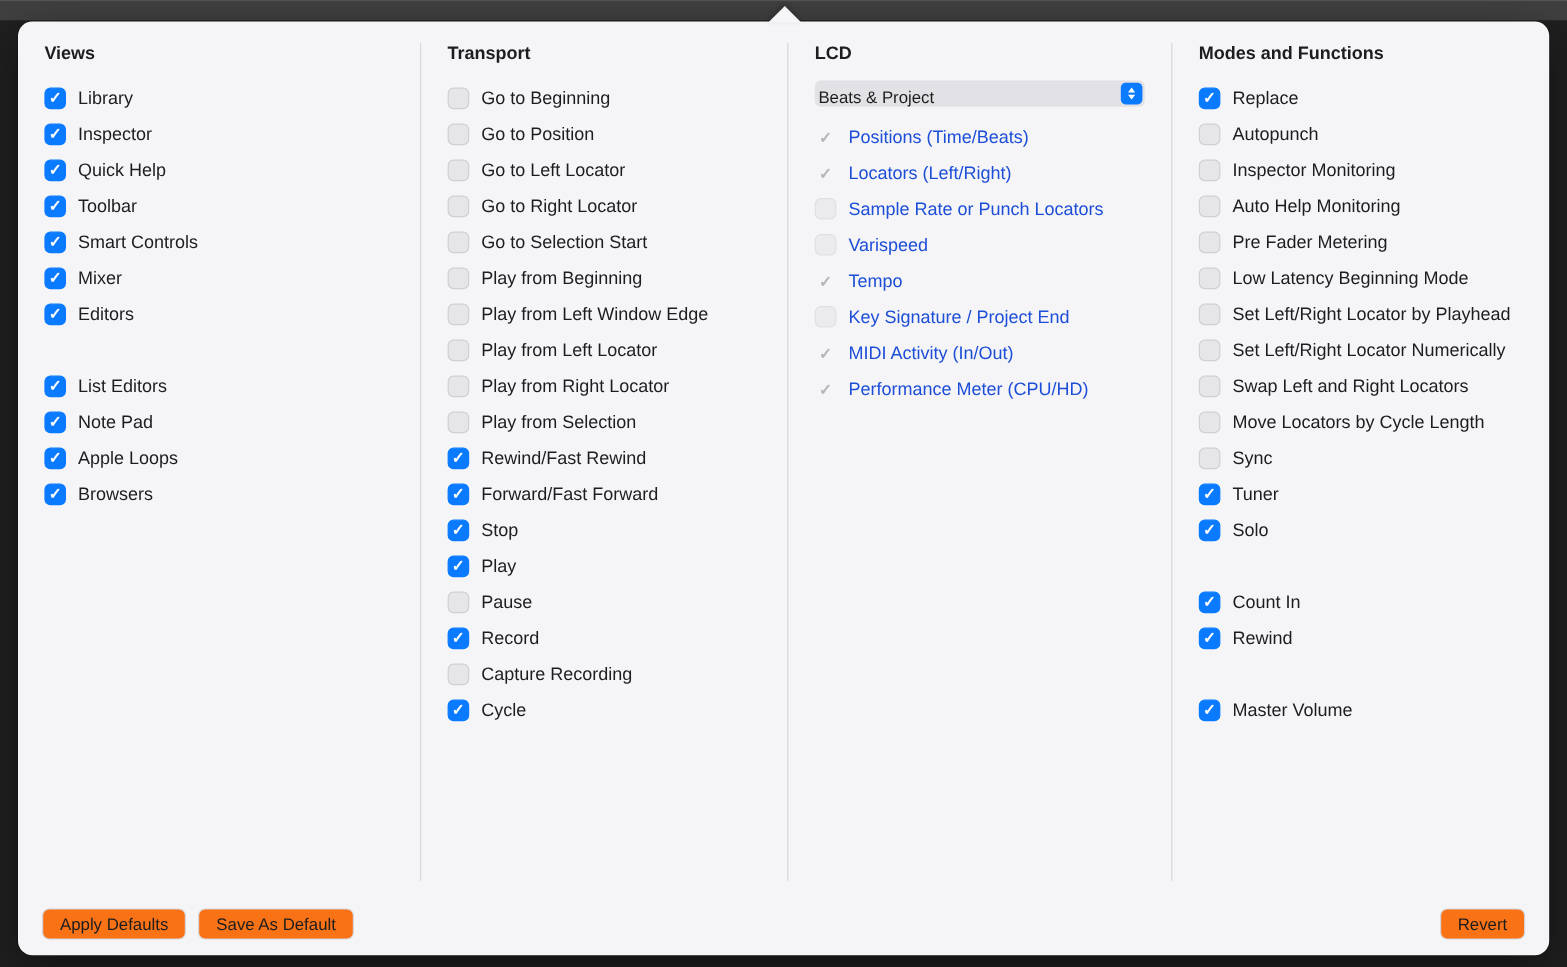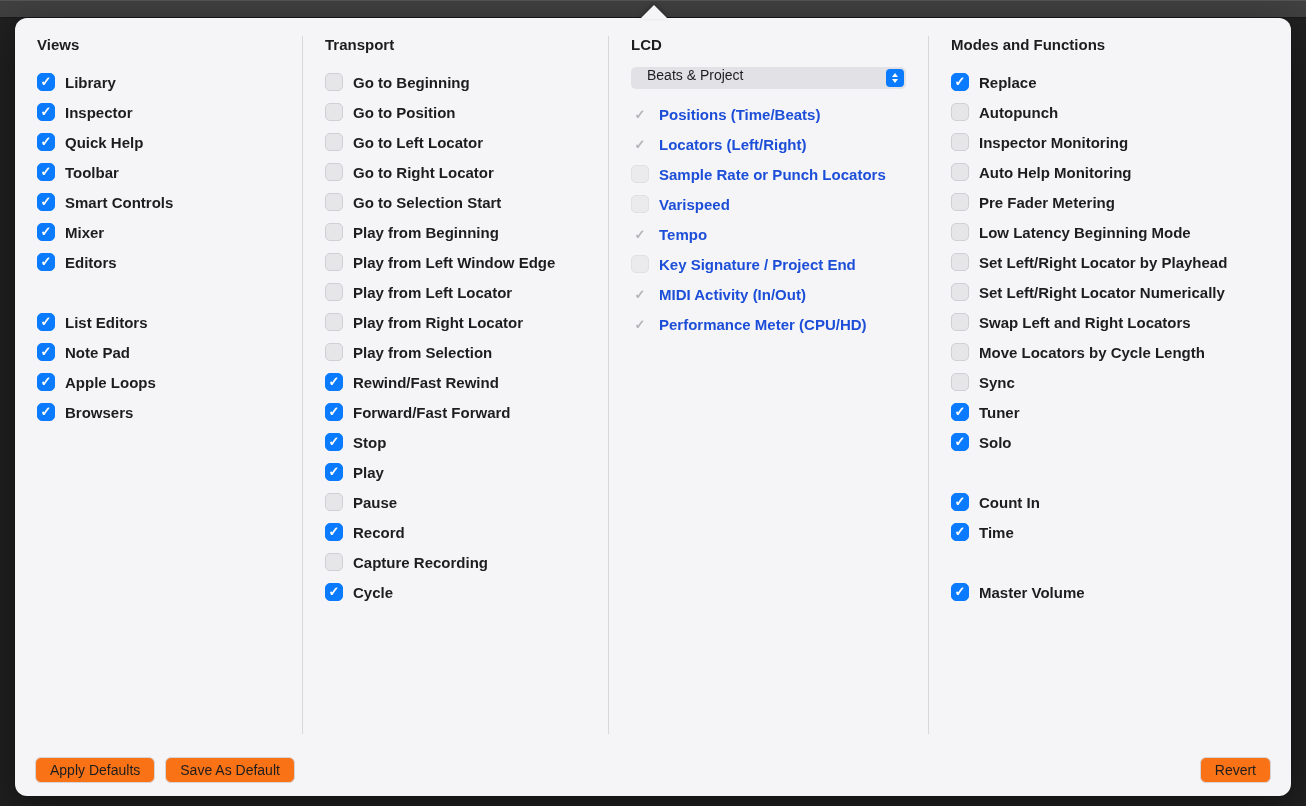--- a/index.html
+++ b/index.html
@@ -51,38 +51,37 @@
     display: flex;
     padding: 18px 0 10px 0;
     overflow: hidden;
   }
   .col {
     flex: 0 0 auto;
     padding: 0 22px;
     border-right: 1px solid #d8d8db;
   }
   .col:last-child { border-right: none; }
-  .col-views   { width: 288px; }
+  .col-views   { width: 336px; }
   .col-transport { width: 306px; }
   .col-lcd     { width: 320px; }
   .col-modes   { flex: 1; }
   .col h3 {
     margin: 0 0 14px 0;
     font-size: 15px;
     font-weight: 700;
     color: #1d1d1f;
   }
   .item {
     display: flex;
     align-items: center;
     gap: 10px;
     padding: 6px 0;
     min-height: 21px;
     cursor: default;
-    font-weight: bold;
   }
   .spacer { height: 30px; }
   .cb {
     width: 18px; height: 18px;
     border-radius: 5px;
     flex: 0 0 18px;
     display: flex; align-items: center; justify-content: center;
     font-size: 14px;
     line-height: 1;
   }
@@ -120,22 +119,22 @@
     color: #1d1d1f;
   }
   .item.disabled .label { color: #1d4ed8; text-align: right; }
   .select {
     position: relative;
     width: 100%;
     height: 22px;
     background: #e2e2e6;
     border-radius: 5px;
     display: flex;
-    align-items: flex-start;
-    padding: 0 16px;
+    align-items: flex-end;
+    padding: 0 3px;
     font-size: 14px;
     color: #1d1d1f;
     margin: 3px 0 10px 0;
     cursor: default;
   }
   .select .knob {
     position: absolute;
     right: 2px; top: 2px;
     width: 18px; height: 18px;
     background: #0a7aff;
@@ -416,21 +415,21 @@
           </div>
         </div>
       <div class="spacer"></div>
       <div>
           <div class="item">
             <span class="cb on"></span>
             <span class="label">Count In</span>
           </div>
           <div class="item">
             <span class="cb on"></span>
-            <span class="label">Time</span>
+            <span class="label">Rewind</span>
           </div>
         </div>
       <div class="spacer"></div>
       <div>
           <div class="item">
             <span class="cb on"></span>
             <span class="label">Master Volume</span>
           </div>
         </div>
     </div>

